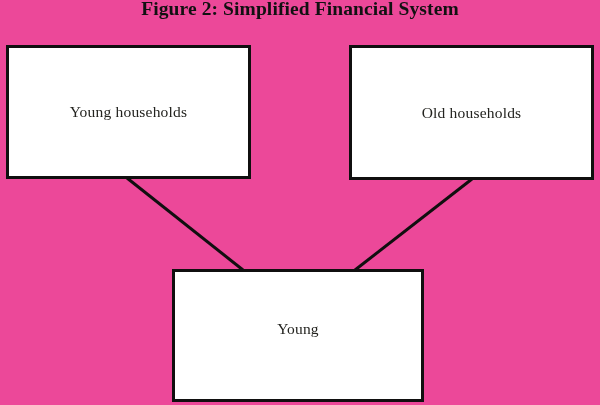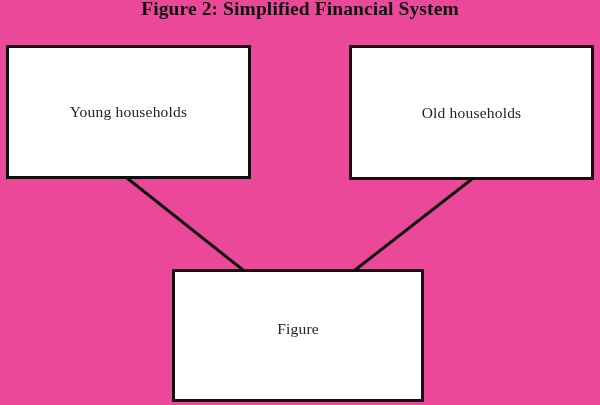--- a/index.html
+++ b/index.html
@@ -98,16 +98,16 @@
 
   <div id="box-young" class="node-box">
     <span class="node-label">Young households</span>
   </div>
 
   <div id="box-old" class="node-box">
     <span class="node-label">Old households</span>
   </div>
 
   <div id="box-banks" class="node-box">
-    <span class="node-label">Figure</span>
+    <span class="node-label">Young</span>
   </div>
 
 </div>
 
 </body></html>

